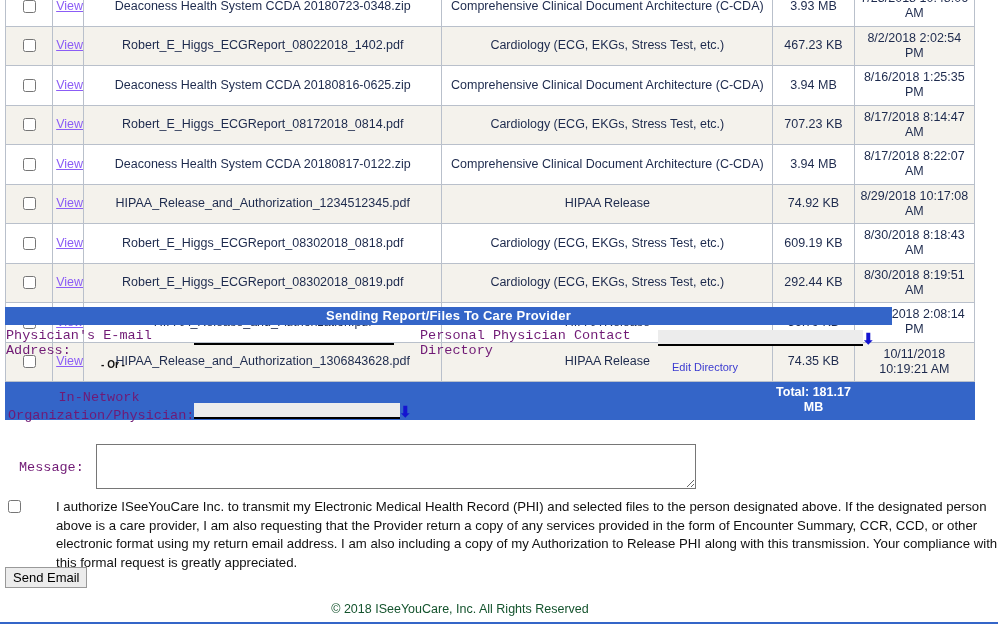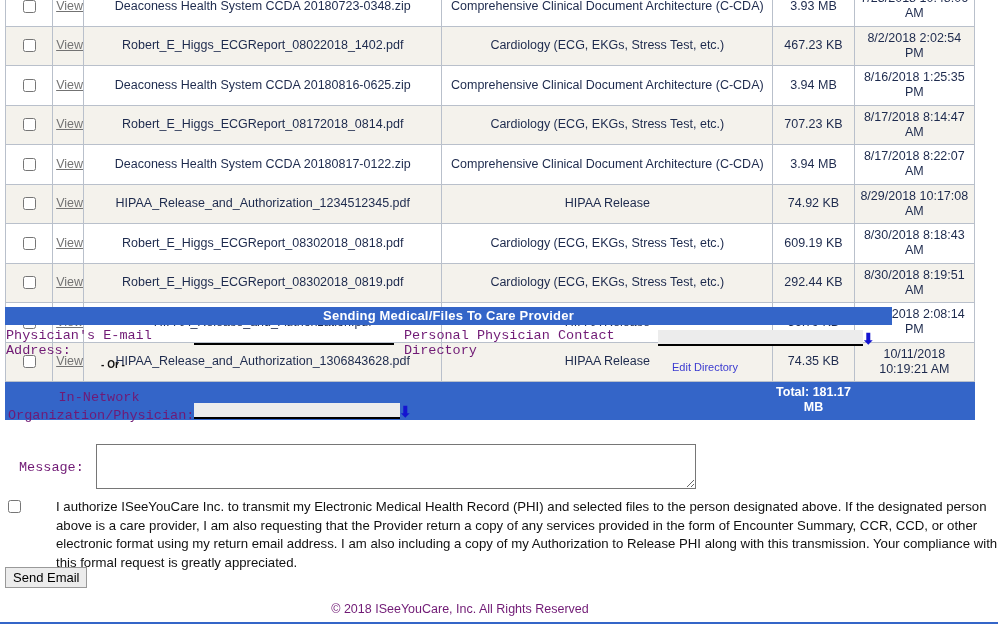--- a/index.html
+++ b/index.html
@@ -45,21 +45,21 @@
   .col-chk  { width: 47px; }
   .col-view { width: 31px; }
   .col-name { width: 357px; }
   .col-type { width: 330px; }
   .col-size { width: 81px; }
   .col-date { width: 120px; }
 
   td.c-name, td.c-type, td.c-size, td.c-date { color: #1d3461; }
 
   a.viewlink {
-    color: #737373;
+    color: #8b5cf6;
     text-decoration: underline;
     font-size: 12.5px;
     cursor: pointer;
   }
   input.rowchk {
     width: 13px;
     height: 13px;
     margin: 0;
     vertical-align: middle;
   }
@@ -107,21 +107,21 @@
     border: none;
     border-bottom: 2px solid #000;
     background: transparent;
     font-family: "Liberation Sans", sans-serif;
     font-size: 13px;
     padding: 0;
     outline: none;
   }
 
   .dir-label {
-    position: absolute; left: 404px; top: 328px;
+    position: absolute; left: 420px; top: 328px;
     width: 250px; text-align: left;
   }
   .dir-select {
     position: absolute; left: 658px; top: 330px;
     width: 205px; height: 16px;
     background: #ececec;
     border: none;
     border-bottom: 2px solid #000;
     font-family: "Liberation Sans", sans-serif;
     font-size: 12px;
@@ -230,21 +230,21 @@
     border: 1px solid #999;
     color: #000;
     cursor: pointer;
   }
 
   .footer {
     position: absolute; left: 0; top: 602px;
     width: 920px;
     text-align: center;
     font-size: 12.5px;
-    color: #701a75;
+    color: #14532d;
   }
   .footer-rule {
     position: absolute; left: 0; top: 622px;
     width: 998px; height: 2px;
     background: #3465c8;
   }
 </style>
 </head>
 <body>
 
@@ -344,21 +344,21 @@
           <td>&nbsp;</td>
           <td>&nbsp;</td>
           <td>&nbsp;</td>
           <td class="total-val">Total: 181.17 MB</td>
           <td>&nbsp;</td>
         </tr>
       </tbody>
   </table>
 </div>
 
-<div class="send-bar">Sending Medical/Files To Care Provider</div>
+<div class="send-bar">Sending Report/Files To Care Provider</div>
 
 <div class="lbl email-label">Physician's E-mail Address:</div>
 <input class="email-input" type="text" value="" style="">
 
 <div class="lbl dir-label">Personal Physician Contact Directory</div>
 <select class="dir-select"><option value=""></option></select>
 <span class="dir-arrow">⬇</span>
 <a class="edit-dir">Edit Directory</a>
 
 <div class="or-text">- Or -</div>

